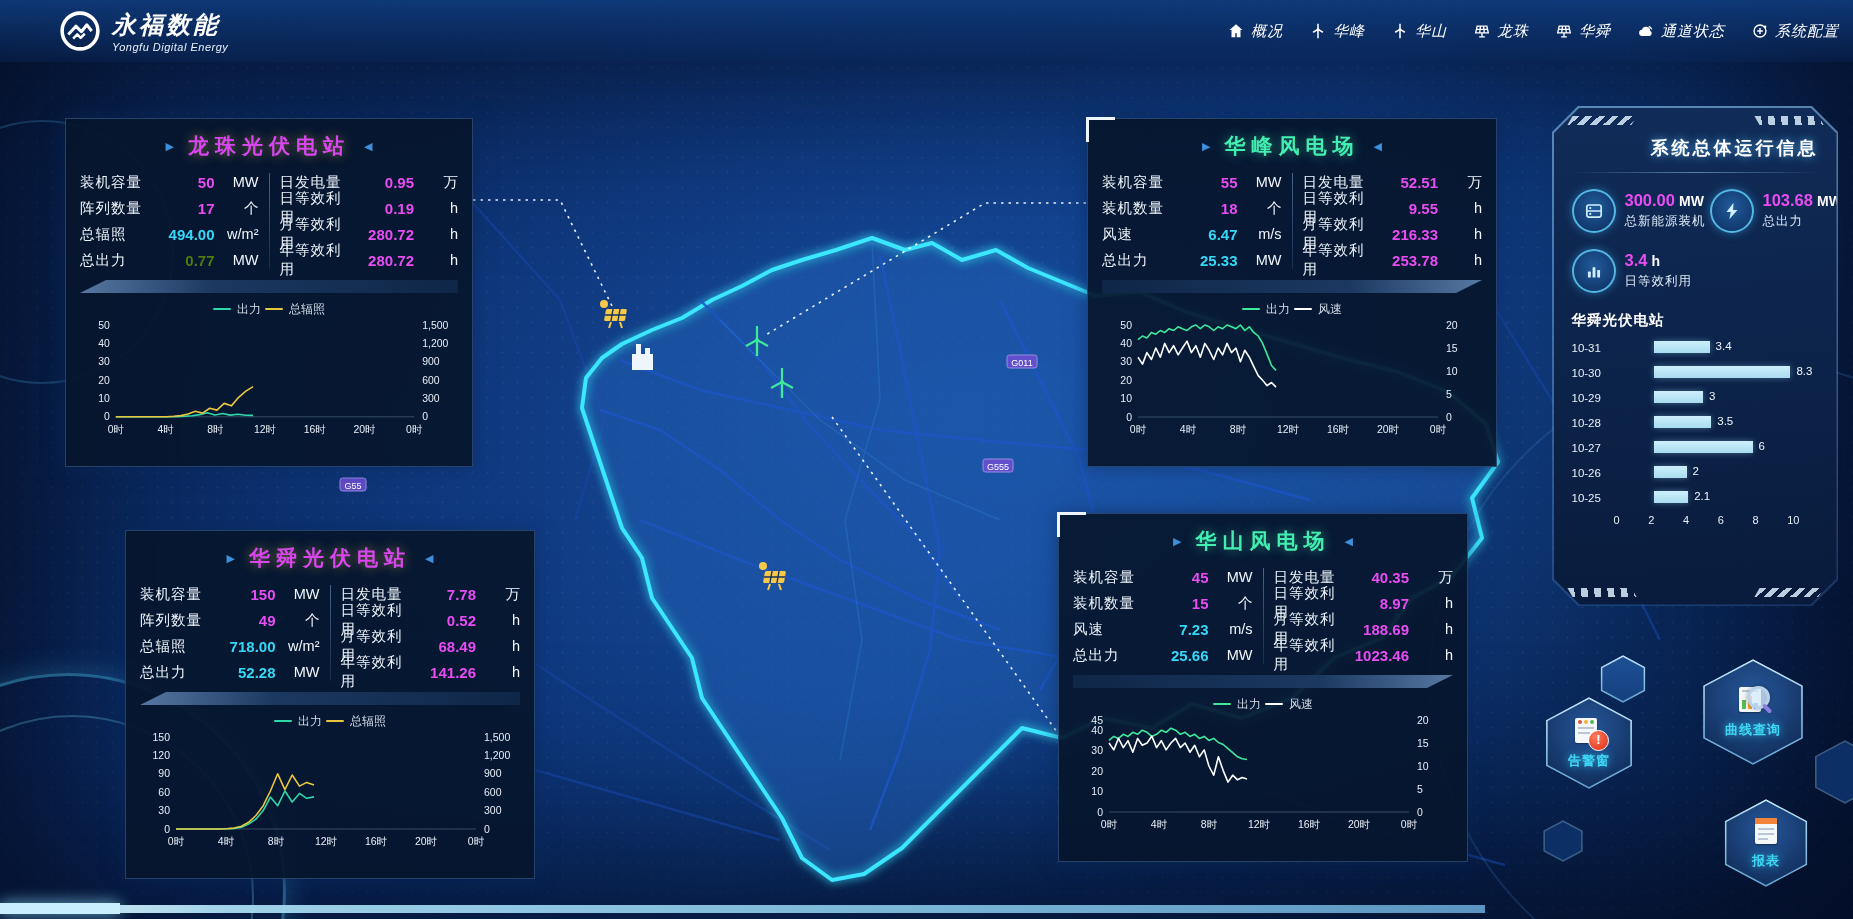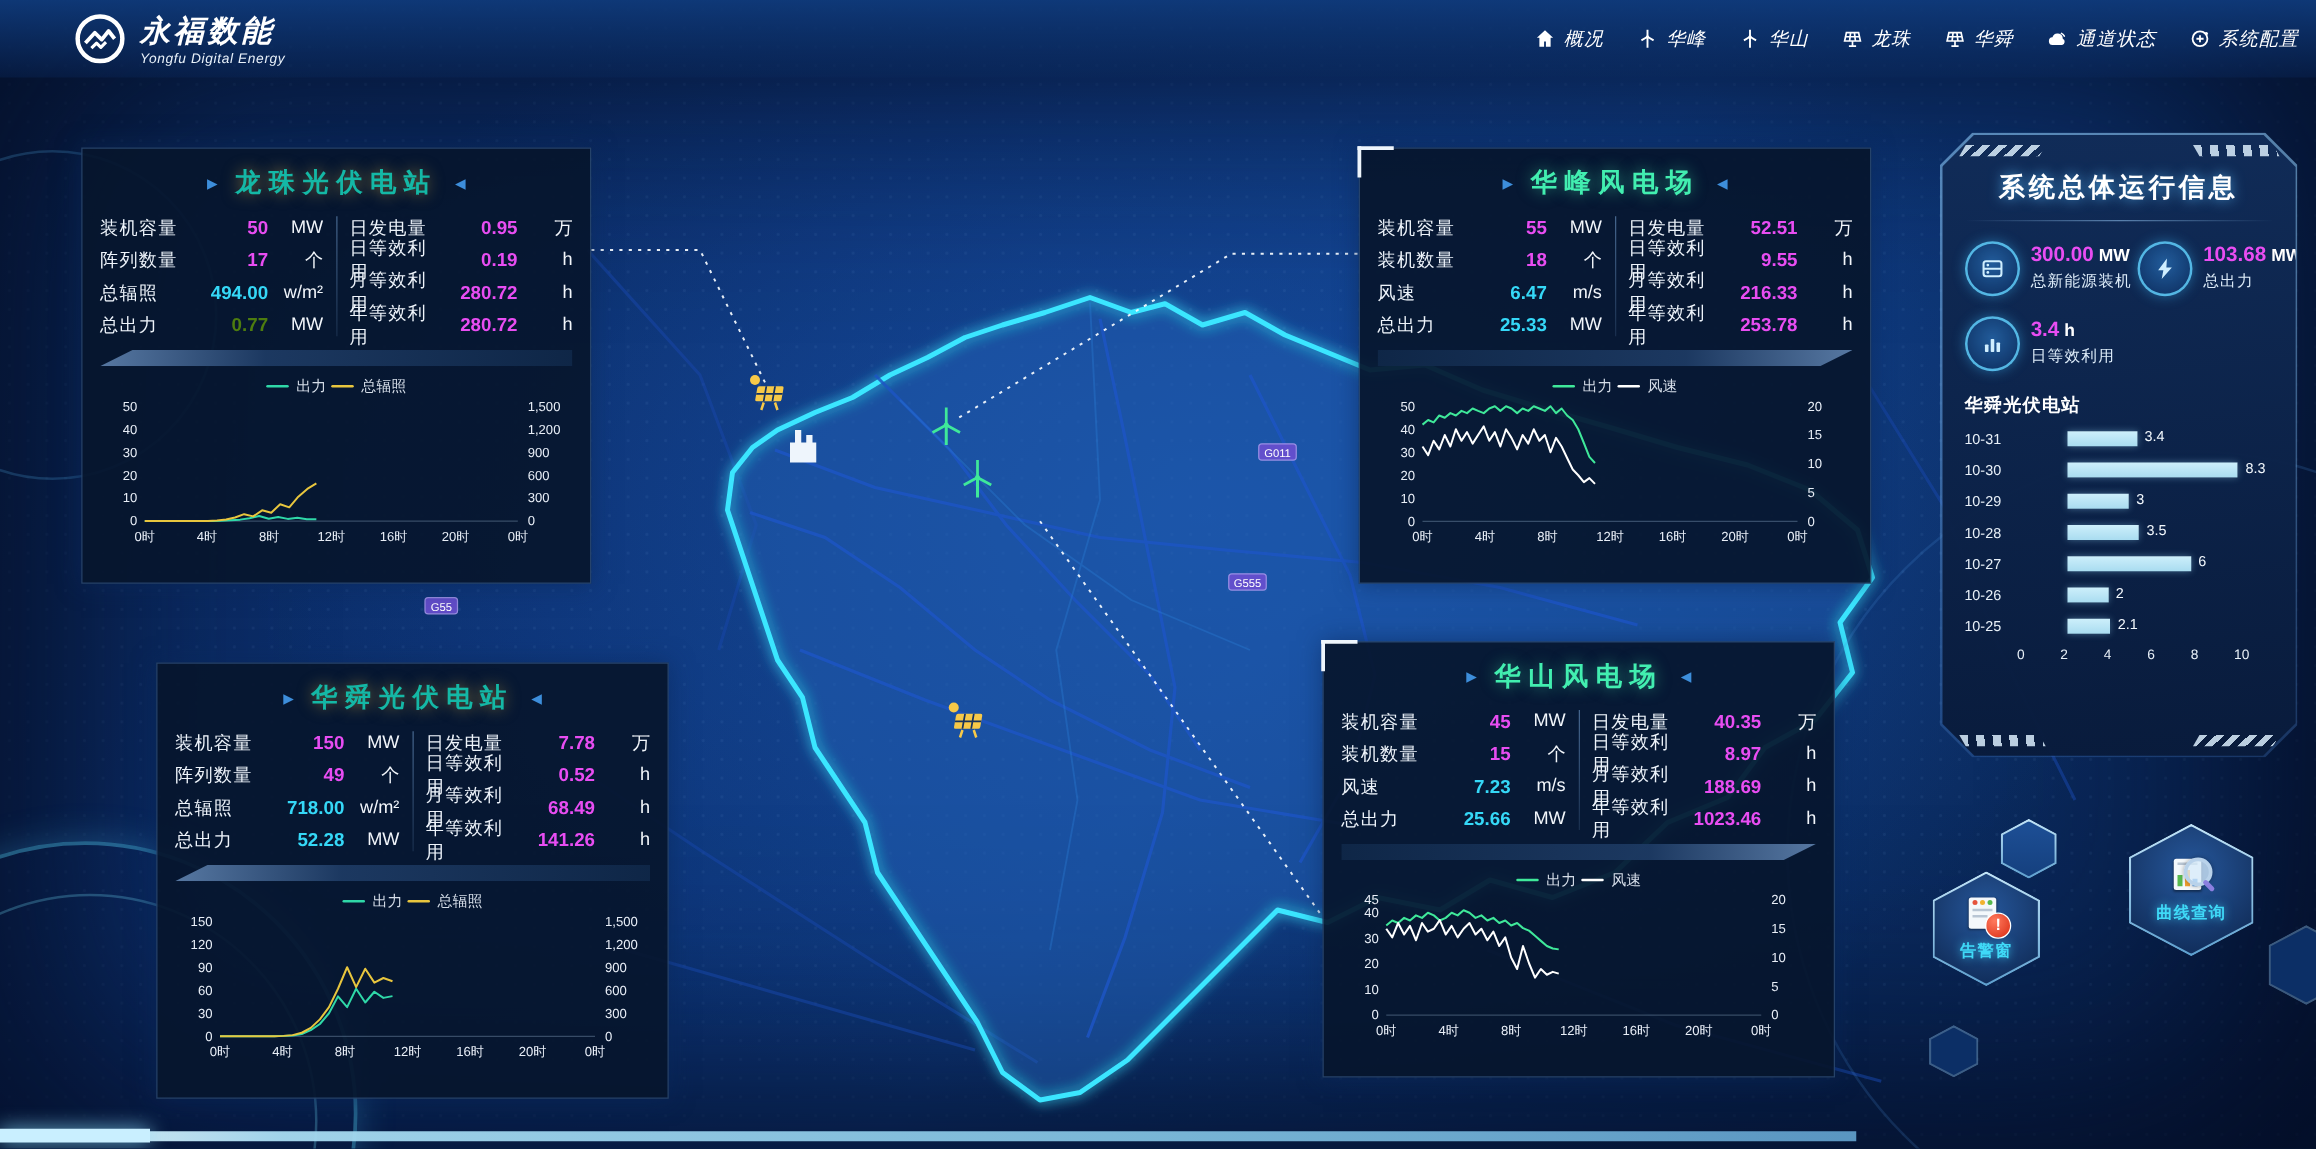--- a/index.html
+++ b/index.html
@@ -39,21 +39,21 @@
   .tick{fill:#e8eef7;font-size:10.5px;font-family:"Liberation Sans","DejaVu Sans",sans-serif;}
 
   
   .station{position:absolute;z-index:6;box-sizing:border-box;padding:8px 14px 6px 14px;
     background:rgba(6,21,45,.93);border:1px solid rgba(90,140,200,.38);
     box-shadow:0 0 18px rgba(10,40,90,.6);}
   .corner-tl{position:absolute;left:-2px;top:-2px;width:26px;height:22px;border-top:3px solid #eef5fc;border-left:3px solid #eef5fc;}
   .st-title{display:flex;align-items:center;justify-content:center;gap:14px;height:30px;margin-top:4px;}
   .tri{color:#3d8edb;font-size:11px;}
   .st-name{font-size:21px;font-weight:bold;letter-spacing:6px;}
-  .st-name.yellow{color:#14b8a6;text-shadow:0 0 12px rgba(242,198,63,.5);}
+  .st-name.yellow{color:#d946ef;text-shadow:0 0 12px rgba(242,198,63,.5);}
   .st-name.green{color:#42eeb0;text-shadow:0 0 12px rgba(66,238,176,.5);}
   .st-stats{display:flex;margin-top:10px;}
   .st-col{flex:1;display:flex;flex-direction:column;gap:4px;}
   .st-vdiv{width:1px;margin:2px 10px;background:linear-gradient(180deg,rgba(120,165,215,.55),rgba(120,165,215,.15));}
   .st-row{display:flex;align-items:center;height:22px;font-size:14.5px;}
   .st-lb{flex:1;color:#eef4fb;letter-spacing:1px;}
   .st-val{width:62px;text-align:right;font-size:15px;font-weight:bold;}
   .st-un{width:44px;text-align:right;color:#f2f6fb;}
   .st-val.magenta{color:#e84df2;} .st-val.cyan{color:#35d8f7;} .st-val.green{color:#4d7c0f;}
   .st-ribbon{height:13px;margin-top:9px;background:linear-gradient(90deg,#5b7da8,#1d3a63 35%,#0f2748 100%);opacity:.95;}
@@ -70,21 +70,21 @@
   .sys-border{position:absolute;inset:0;background:linear-gradient(180deg,rgba(140,200,245,.6),rgba(60,110,180,.35));
     clip-path:polygon(26px 0,calc(100% - 26px) 0,100% 26px,100% calc(100% - 26px),calc(100% - 26px) 100%,26px 100%,0 calc(100% - 26px),0 26px);}
   .sys-panel{position:absolute;inset:1.5px;box-sizing:border-box;padding:14px 18px;
     background:linear-gradient(180deg,rgba(12,38,82,.94),rgba(8,26,58,.96));
     clip-path:polygon(26px 0,calc(100% - 26px) 0,100% 26px,100% calc(100% - 26px),calc(100% - 26px) 100%,26px 100%,0 calc(100% - 26px),0 26px);}
   .hz{position:absolute;width:64px;height:9px;background:repeating-linear-gradient(115deg,#cfe2f2 0 6px,transparent 6px 12px);opacity:.9;}
   .hz.tl{left:16px;top:8px;transform:skewX(-30deg);}
   .hz.tr{right:16px;top:8px;transform:skewX(30deg);}
   .hz.bl{left:16px;bottom:8px;transform:skewX(30deg);}
   .hz.br{right:16px;bottom:8px;transform:skewX(-30deg);}
-  .sys-title{margin-top:14px;text-align:center;font-size:21px;font-weight:bold;letter-spacing:3px;color:#fff;text-shadow:0 0 10px rgba(90,190,255,.8);}
+  .sys-title{margin-top:14px;text-align:right;font-size:18px;font-weight:bold;letter-spacing:3px;color:#fff;text-shadow:0 0 10px rgba(90,190,255,.8);}
   .sys-div{height:1px;margin-top:12px;background:linear-gradient(90deg,transparent,rgba(150,200,245,.55),transparent);}
   .sys-grid{display:grid;grid-template-columns:1fr 1fr 1fr;gap:16px 4px;margin-top:16px;}
   .sys-stat{display:flex;align-items:center;gap:9px;}
   .sys-ic{flex:none;width:40px;height:40px;border-radius:50%;border:2px solid rgba(95,205,248,.85);
     background:radial-gradient(circle at 50% 40%,rgba(40,110,180,.75),rgba(12,45,95,.9));
     box-shadow:0 0 10px rgba(60,180,245,.45);display:flex;align-items:center;justify-content:center;color:#cfeeff;}
   .sys-ic svg{width:22px;height:22px;}
   .sys-num{font-size:16.5px;font-weight:bold;color:#e84df2;white-space:nowrap;}
   .sys-num .un{font-size:14px;font-weight:bold;color:#fff;margin-left:4px;}
   .sys-lbl{font-size:12.5px;color:#dcebf8;margin-top:3px;letter-spacing:1px;white-space:nowrap;}
@@ -834,17 +834,31 @@
             <i style="left:15px;bottom:3px;width:4px;height:6px;background:#4a90d9;"></i>
             <i style="left:3px;top:3px;width:16px;height:2px;background:#b9c6d4;"></i>
           </span>
         <span class="mag" style="left:12px;top:0;"></span>
       </span>
       <span class="hex-lb">曲线查询</span>
     </div>
   </div>
 
 
+  <div class="hex" style="left:1718px;top:799px;width:96px;height:88px;">
+    <div class="bd"></div>
+    <div class="in">
+      <span class="hxi" style="width:26px;">
+        <span class="sheet" style="left:2px;width:22px;height:26px;">
+            <i style="left:0;top:0;width:22px;height:6px;background:#f2843a;border-radius:2px 2px 0 0;"></i>
+            <i style="left:3px;top:10px;width:16px;height:2px;background:#b9c6d4;"></i>
+            <i style="left:3px;top:15px;width:16px;height:2px;background:#b9c6d4;"></i>
+            <i style="left:3px;top:20px;width:10px;height:2px;background:#b9c6d4;"></i>
+          </span>
+      </span>
+      <span class="hex-lb">报表</span>
+    </div>
+  </div>
 
   <div class="bottom-strip"></div>
   <div class="bottom-strip2"></div>
   <div class="vignette"></div>
 </div>
 
 </body></html>

